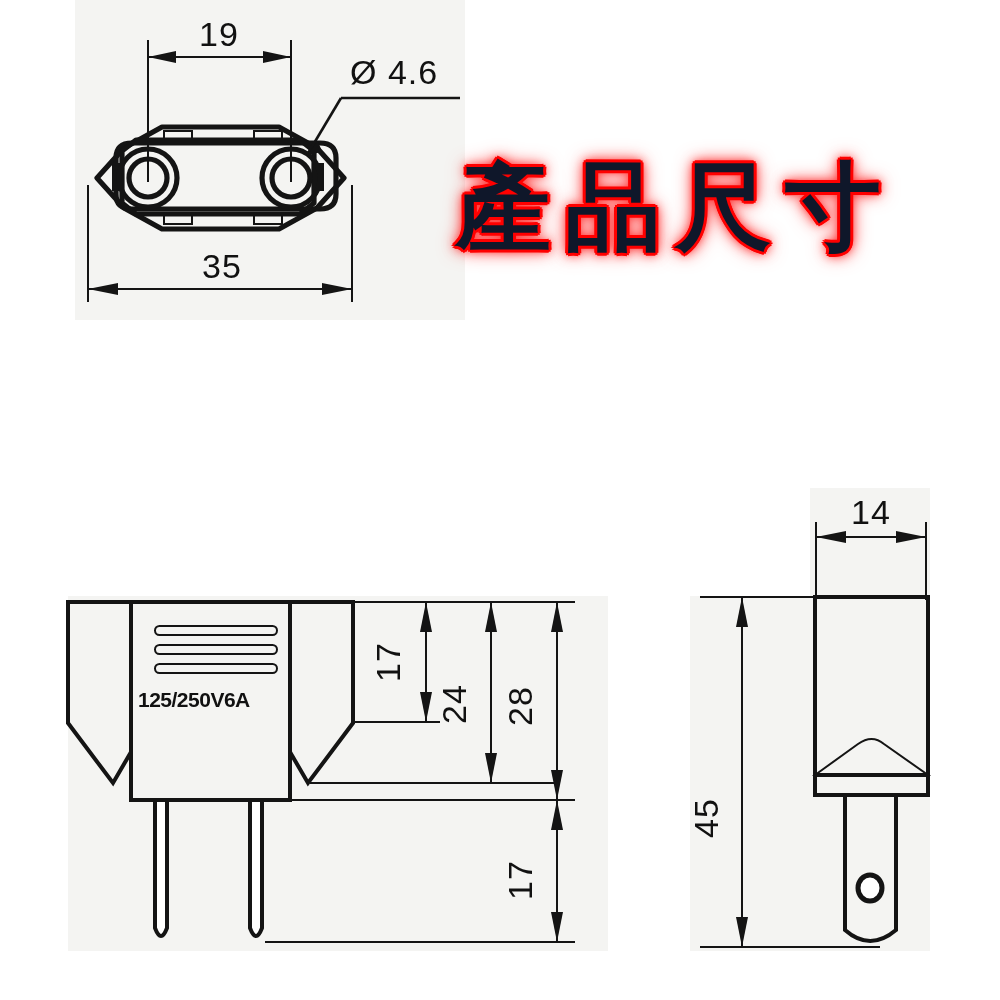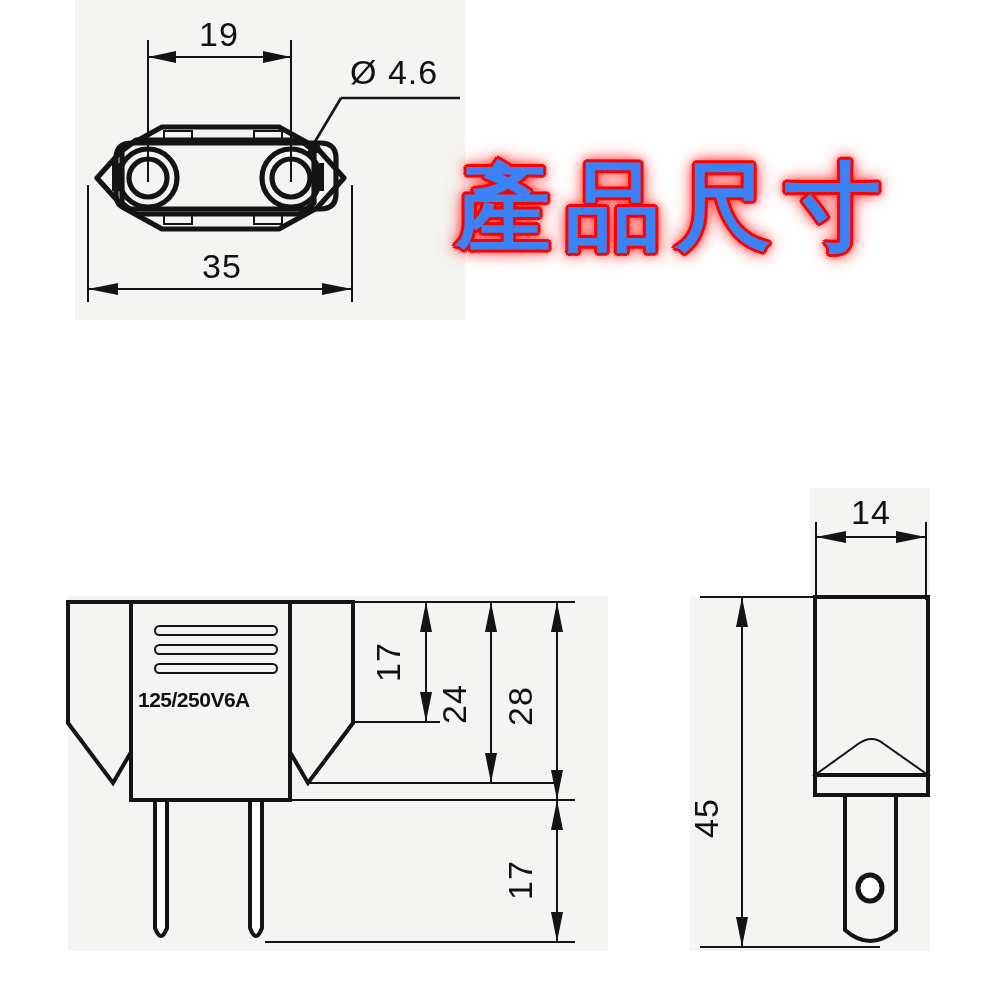--- a/index.html
+++ b/index.html
@@ -54,21 +54,21 @@
     position: absolute;
     left: 455px;
     top: 148px;
     width: 540px;
     height: 120px;
     font-family: "DejaVu Sans", sans-serif;
     font-size: 96px;
     font-weight: bold;
     line-height: 118px;
     letter-spacing: 14px;
-    color: #3b82f6;
+    color: #0f172a;
     white-space: nowrap;
     text-shadow:
        0 0 2px #ff0000, 0 0 2px #ff0000,
       -2px  0   0 #ff0000,  2px  0   0 #ff0000,
        0   -2px 0 #ff0000,  0    2px 0 #ff0000,
       -2px -2px 0 #ff0000,  2px -2px 0 #ff0000,
       -2px  2px 0 #ff0000,  2px  2px 0 #ff0000,
       -3px  0   0 #ff0000,  3px  0   0 #ff0000,
        0   -3px 0 #ff0000,  0    3px 0 #ff0000,
        0 0 9px #ff3030, 0 0 14px #ff4040, 0 0 20px #ff5050;

